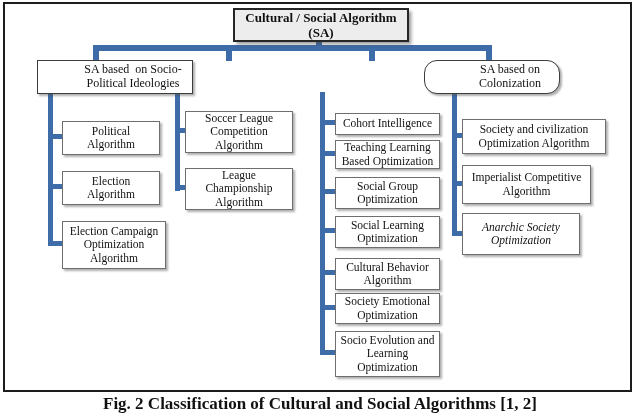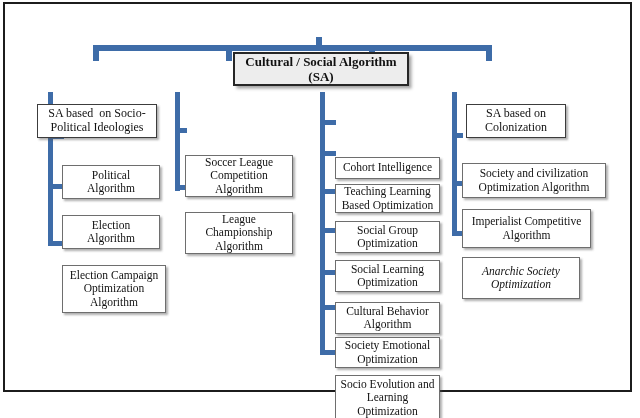--- a/index.html
+++ b/index.html
@@ -8,23 +8,23 @@
     font-family:"Liberation Serif", serif;color:#111;
   }
   #frame{
     position:absolute;left:3px;top:2px;width:625px;height:386px;
     border:2px solid #1c1c1c;background:#fff;
   }
   .node{
     position:absolute;display:flex;align-items:center;justify-content:center;
     text-align:center;white-space:pre;background:#fff;
     border:1px solid #6e6e6e;box-shadow:2px 2px 2px rgba(80,80,80,.45);
-    font-size:11.5px;line-height:1.16;z-index:3;margin-top:44px;
+    font-size:11.5px;line-height:1.16;z-index:3;
   }
-  .hdr{border:1px solid #3c3c3c;font-size:12px;}
+  .hdr{border:1px solid #3c3c3c;font-size:12px;padding-left:36px;}
   .root{
     background:var(--root-fill,#ededed);border:2px solid #262626;
     font-weight:bold;font-size:13px;box-shadow:2.5px 2.5px 3px rgba(70,70,70,.5);
   }
   .line{position:absolute;background:var(--blue,#3e6ca8);z-index:1;}
   #caption{
     position:absolute;left:0;top:394px;width:640px;text-align:center;
     font-weight:bold;font-size:17px;line-height:1.2;
   }
 </style>
@@ -39,21 +39,21 @@
 
   <div class="line" style="left:316px;top:37px;width:6px;height:10px;"></div>
   <div class="line" style="left:93px;top:45px;width:399px;height:6px;"></div>
   <div class="line" style="left:93px;top:45px;width:6px;height:16px;"></div>
   <div class="line" style="left:226px;top:45px;width:6px;height:16px;"></div>
   <div class="line" style="left:369px;top:45px;width:6px;height:16px;"></div>
   <div class="line" style="left:486px;top:45px;width:6px;height:16px;"></div>
 
   <div class="node hdr" style="left:37px;top:60px;width:118px;height:32px;">SA based  on Socio-
 Political Ideologies</div>
-  <div class="node hdr" style="left:466px;top:60px;width:98px;height:32px;">SA based on
+  <div class="node hdr" style="left:424px;top:60px;width:98px;height:32px;border-radius:13px;">SA based on
 Colonization</div>
 
   <div class="line" style="left:48px;top:92px;width:5px;height:154px;"></div>
   <div class="line" style="left:48px;top:134px;width:16px;height:5px;"></div>
   <div class="line" style="left:48px;top:184px;width:16px;height:5px;"></div>
   <div class="line" style="left:48px;top:241px;width:16px;height:5px;"></div>
   <div class="node" style="left:62px;top:121px;width:96px;height:32px;">Political
 Algorithm</div>
   <div class="node" style="left:62px;top:171px;width:96px;height:32px;">Election
 Algorithm</div>
@@ -98,13 +98,14 @@
   <div class="line" style="left:452px;top:133px;width:11px;height:5px;"></div>
   <div class="line" style="left:452px;top:181px;width:11px;height:5px;"></div>
   <div class="line" style="left:452px;top:231px;width:11px;height:5px;"></div>
   <div class="node" style="left:462px;top:119px;width:142px;height:33px;">Society and civilization
 Optimization Algorithm</div>
   <div class="node" style="left:462px;top:165px;width:127px;height:37px;">Imperialist Competitive
 Algorithm</div>
   <div class="node" style="left:462px;top:213px;width:116px;height:40px;font-style:italic;">Anarchic Society
 Optimization</div>
 
+  <div id="caption">Fig. 2 Classification of Cultural and Social Algorithms [1, 2]</div>
 </div>
 
 </body></html>

